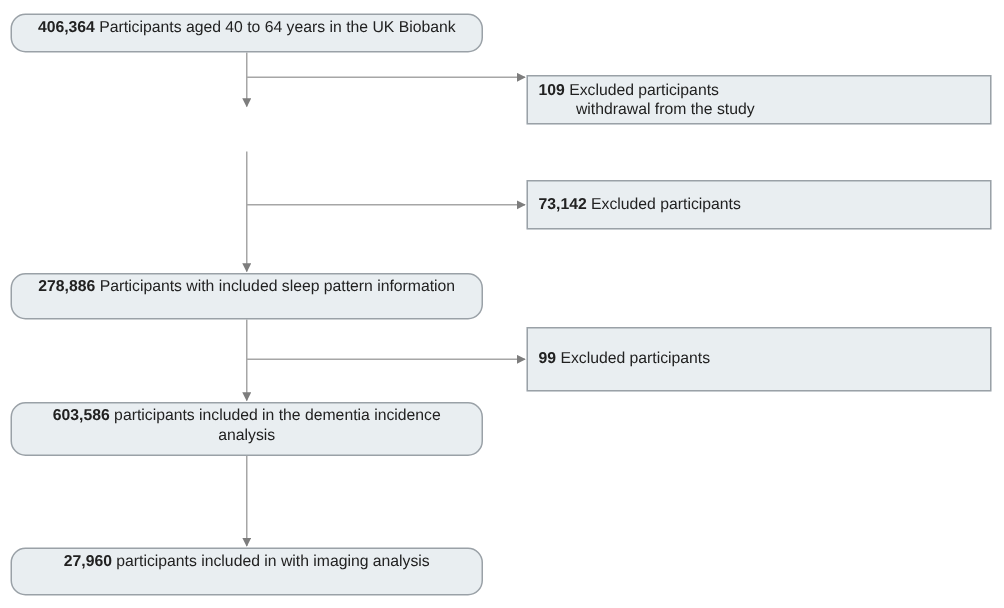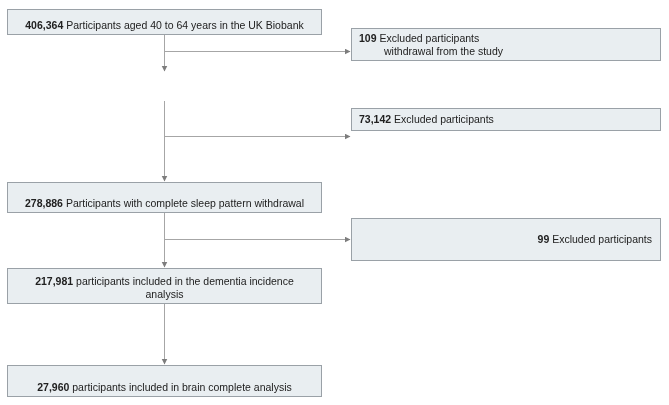--- a/index.html
+++ b/index.html
@@ -31,42 +31,43 @@
   .box {
     position: absolute;
     background: var(--box-fill);
     border: 1px solid var(--box-border);
     box-sizing: border-box;
   }
   .main {
     left: 7px;
     width: 315px;
     display: flex;
-    align-items: flex-end;
+    align-items: flex-start;
     justify-content: center;
     padding: 2px 8px;
+    border-radius: 10px;
   }
   .main .inner { text-align: center; }
   .num { font-weight: bold; }
   .excl {
     left: 351px;
     width: 310px;
     display: flex;
     flex-direction: column;
     justify-content: center;
     padding: 3px 8px 3px 7px;
   }
   #mb0 { top: 9px;   height: 26px; }
   #mb1 { top: 72px;  height: 29px; }
   #mb2 { top: 182px; height: 31px; }
   #mb3 { top: 268px; height: 36px; }
   #mb4 { top: 365px; height: 32px; }
-  #eb0 { top: 28px;  height: 33px; }
-  #eb1 { top: 108px; height: 23px; }
-  #eb2 { top: 218px; height: 43px; align-items: flex-end; }
+  #eb0 { top: 50px;  height: 33px; }
+  #eb1 { top: 120px; height: 33px; }
+  #eb2 { top: 218px; height: 43px; }
   #eb0 .l2 { padding-left: 25px; }
   #eb1 .l2 { padding-left: 26px; }
   #eb2 .l2 { padding-left: 14px; }
 </style>
 </head>
 <body>
 
 <div class="canvas">
 
   <svg class="connectors" viewBox="0 0 669 405" xmlns="http://www.w3.org/2000/svg">
@@ -83,29 +84,29 @@
     <line class="cline" x1="164.5" y1="239.5" x2="350" y2="239.5" marker-end="url(#arr)"></line>
     <line class="cline" x1="164.5" y1="304" x2="164.5" y2="364" marker-end="url(#arr)"></line>
   </svg>
 
   <div class="box main" id="mb0">
     <div class="inner"><span class="num">406,364</span> <span class="txt">Participants aged 40 to 64 years in the UK Biobank</span></div>
   </div>
 
 
   <div class="box main" id="mb2">
-    <div class="inner"><span class="num">278,886</span> <span class="txt">Participants with complete sleep pattern withdrawal</span></div>
+    <div class="inner"><span class="num">278,886</span> <span class="txt">Participants with included sleep pattern information</span></div>
   </div>
 
   <div class="box main" id="mb3">
-    <div class="inner"><span class="num">217,981</span> <span class="txt">participants included in the dementia incidence analysis</span></div>
+    <div class="inner"><span class="num">603,586</span> <span class="txt">participants included in the dementia incidence analysis</span></div>
   </div>
 
   <div class="box main" id="mb4">
-    <div class="inner"><span class="num">27,960</span> <span class="txt">participants included in brain complete analysis</span></div>
+    <div class="inner"><span class="num">27,960</span> <span class="txt">participants included in with imaging analysis</span></div>
   </div>
 
   <div class="box excl" id="eb0">
     <div class="l1"><span class="num">109</span> <span>Excluded participants</span></div>
     <div class="l2">withdrawal from the study</div>
   </div>
 
   <div class="box excl" id="eb1">
     <div class="l1"><span class="num">73,142</span> <span>Excluded participants</span></div>
   </div>

